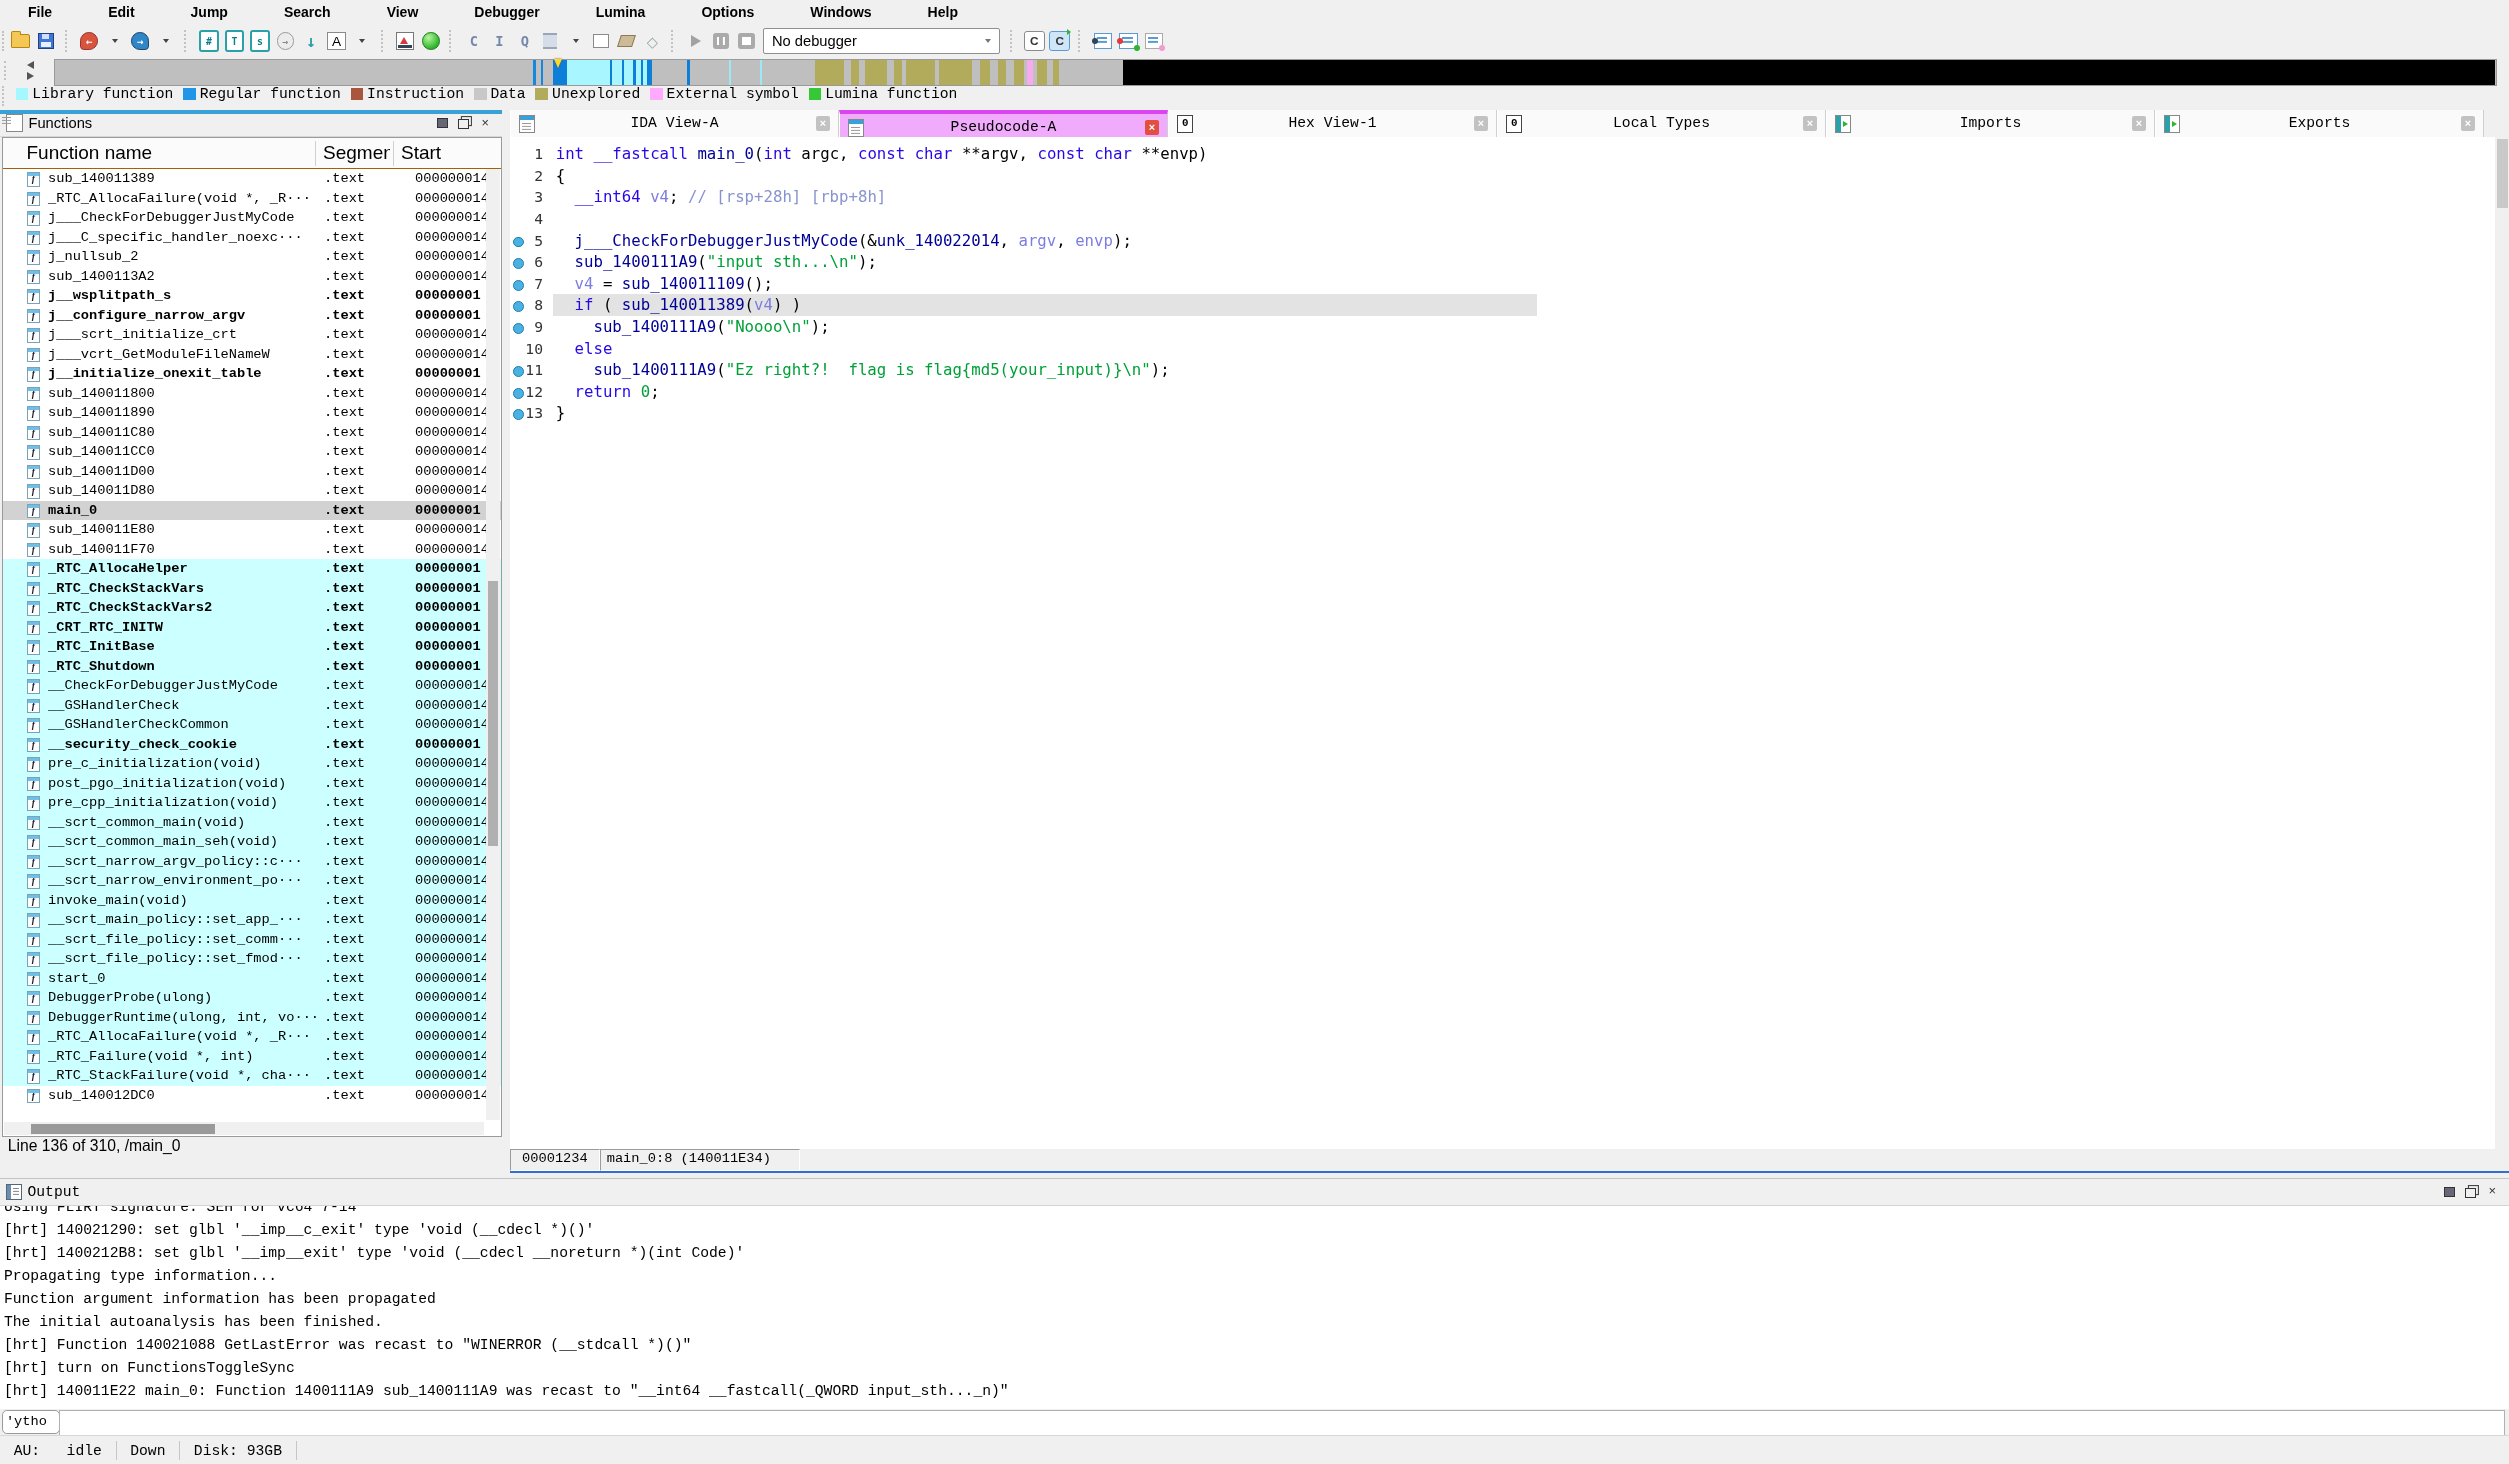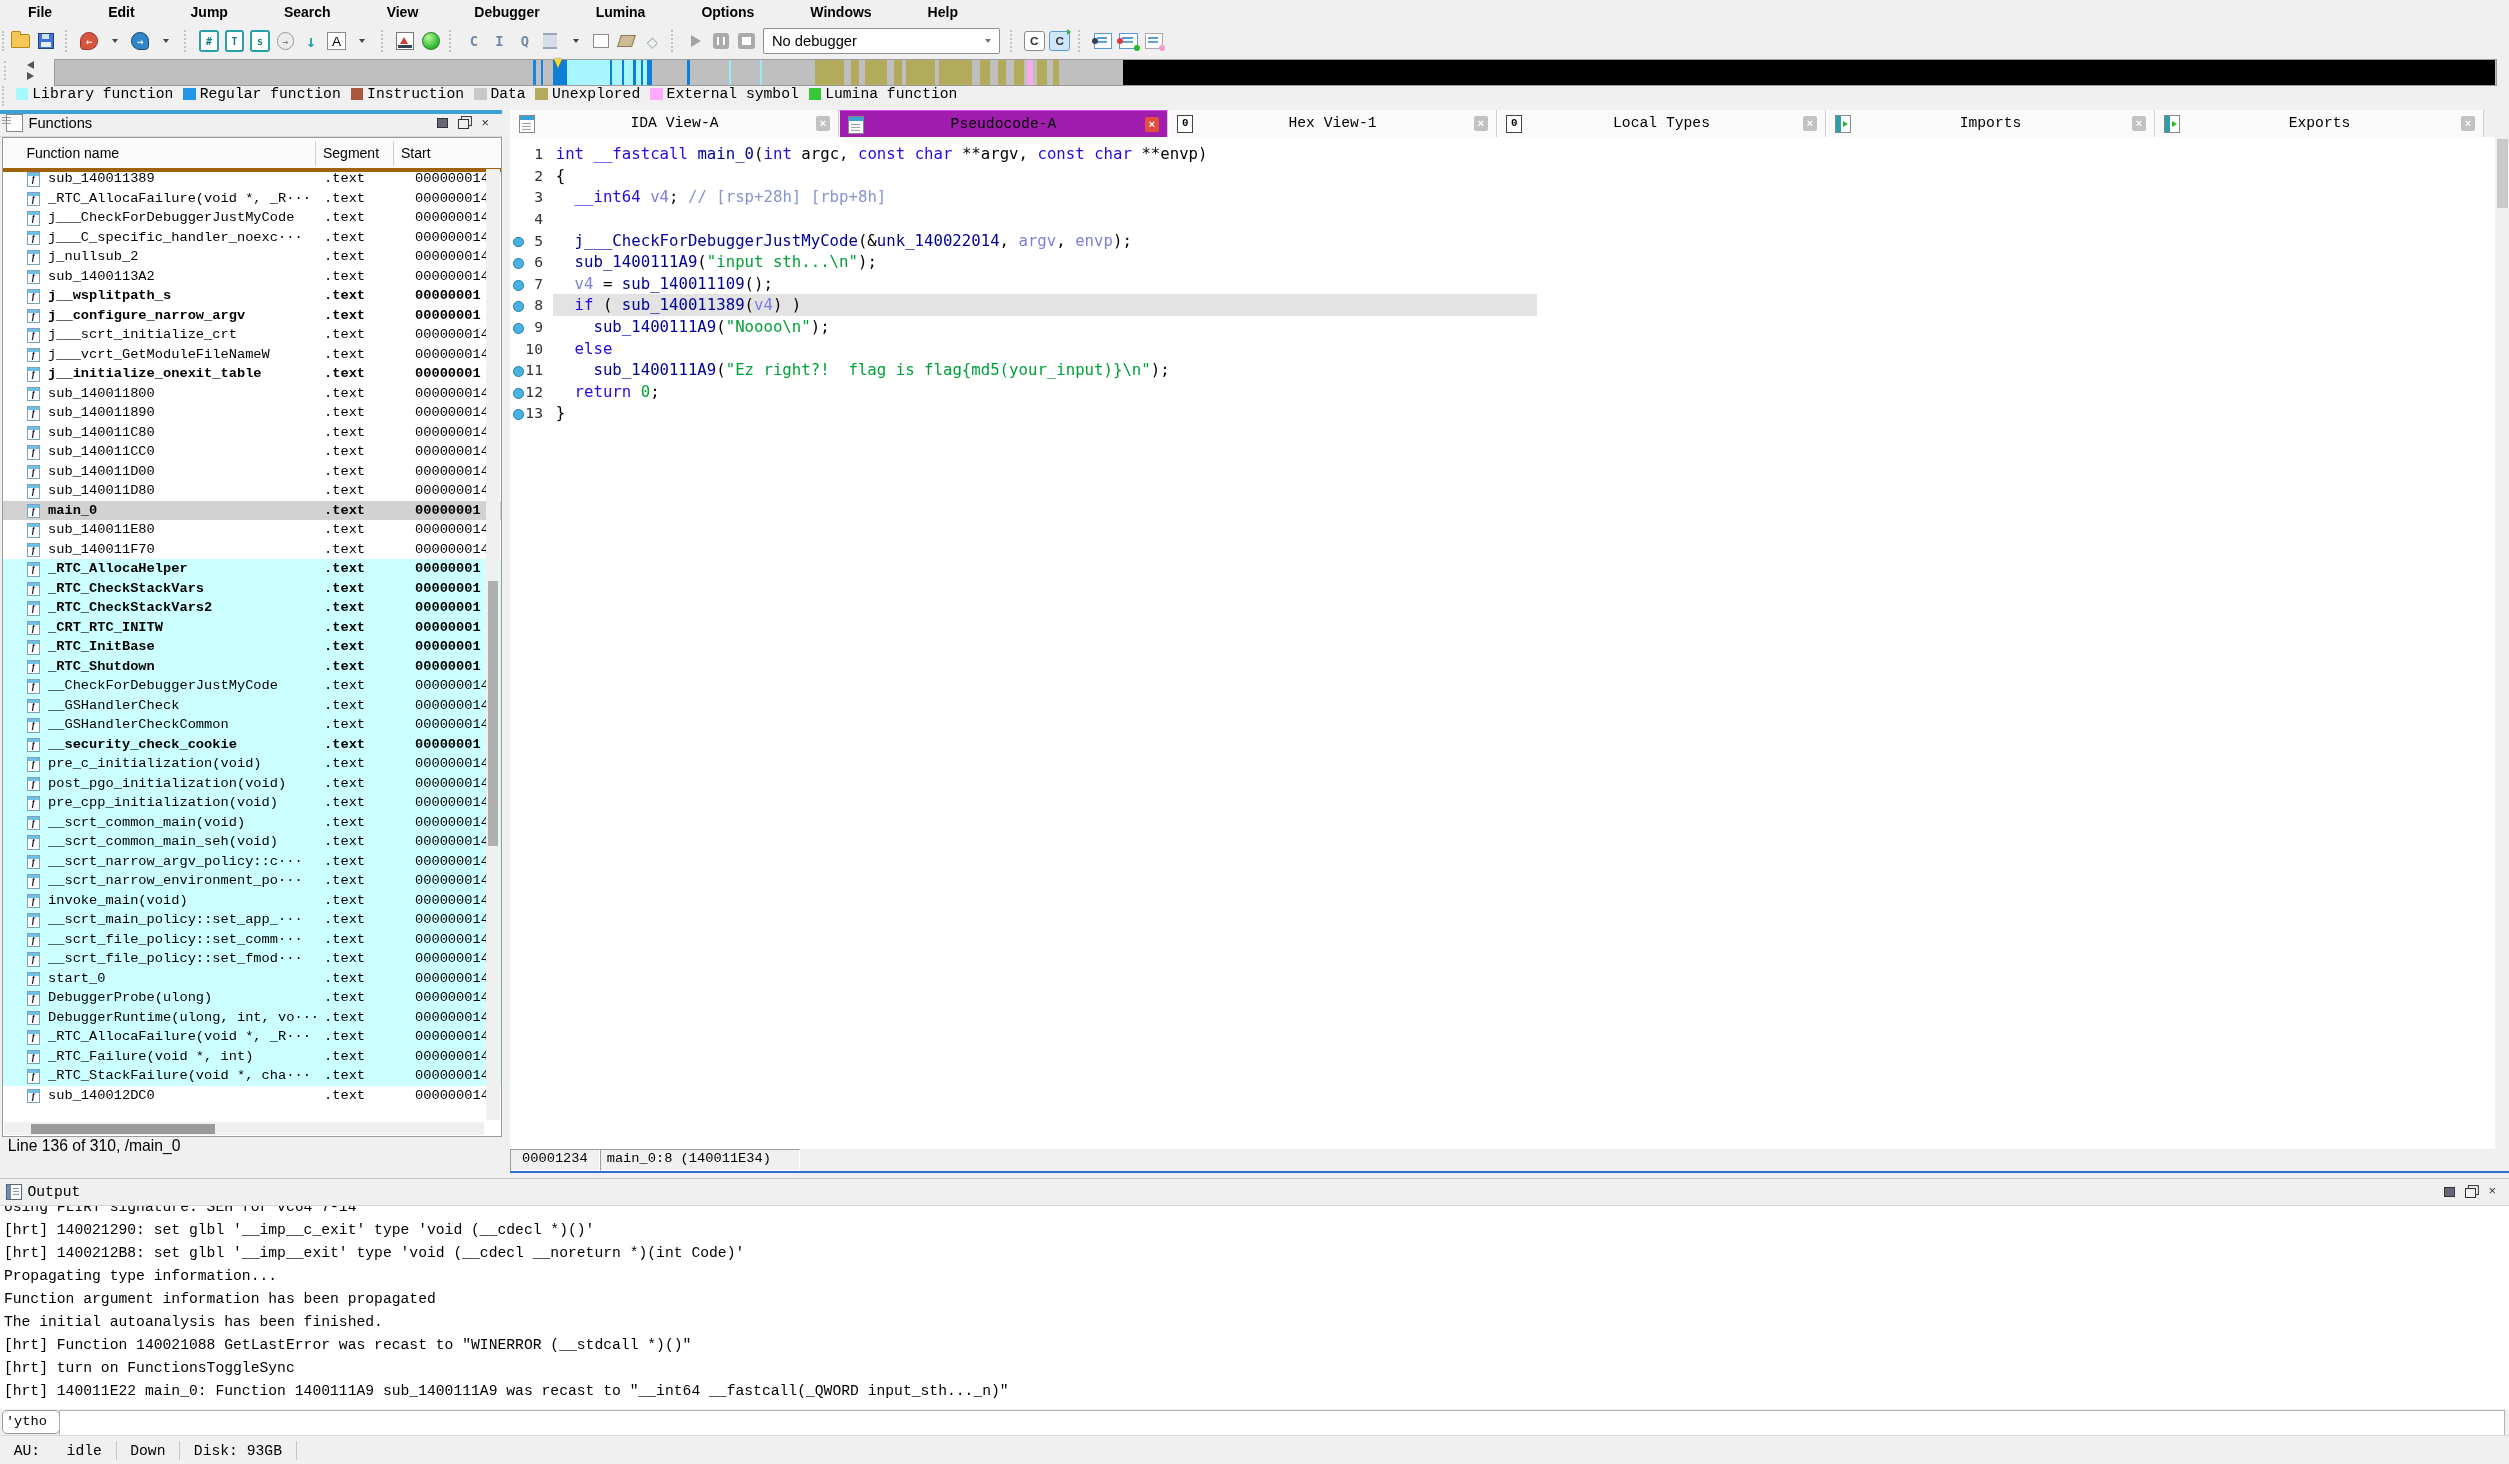--- a/index.html
+++ b/index.html
@@ -60,21 +60,21 @@
   .lg-item{display:flex;align-items:center;margin-right:2px;font:14.7px "Liberation Mono",monospace;}
   .lg-sw{width:12.7px;height:12.7px;margin:0 3.9px 0 7.8px;}
   
   #fpanel{position:absolute;left:0;top:110px;width:502px;height:1062px;background:#f0f0f0;}
   .pane-title{height:25.5px;display:flex;align-items:center;border-bottom:1px solid #d8d8d8;background:#f0f0f0;font-size:14.7px;}
   .pane-chrome{margin-left:auto;display:flex;align-items:center;}
   .chrome-btn{width:21.6px;height:17.6px;display:flex;align-items:center;justify-content:center;color:#333;font-size:12.7px;}
   .cb-max{width:8.8px;height:7.8px;border:1px solid #333;background:#667;}
   .cb-float{width:8.8px;height:7.8px;border:1px solid #333;box-shadow:2.9px -2.9px 0 -1px #f0f0f0,2.9px -2.9px 0 0 #333;margin-top:2.9px;}
   #fbody{position:absolute;left:2px;top:27.4px;width:498px;height:998px;background:#fff;border:1px solid #9a9a9a;}
-  #fhdr{position:absolute;left:0;top:0;width:100%;height:30px;background:#fbfbfb;border-bottom:4px solid #a16207;font-size:14px;}
+  #fhdr{position:absolute;left:0;top:0;width:100%;height:30px;background:#fbfbfb;border-bottom:1px solid #a16207;font-size:19px;}
   #fhdr .hc{position:absolute;top:0;line-height:30px;overflow:hidden;white-space:nowrap;}
   #fhdr .hd{position:absolute;top:2.9px;width:1px;height:24.5px;background:#d0d0d0;}
   #frows{position:absolute;left:0;top:31px;width:100%;height:934px;overflow:hidden;}
   .frow{position:relative;height:19.5px;white-space:nowrap;font:13.7px "Liberation Mono",monospace;}
   .frow.lib{background:#ccffff;}
   .frow.sel{background:#d2d2d2;}
   .frow.b{font-weight:bold;}
   .ficon{position:absolute;left:23.5px;top:2.9px;width:11.8px;height:12.7px;border:1px solid #7aa3b8;background:#fff;font:italic bold 9.8px "Liberation Serif",serif;text-align:center;line-height:12.7px;color:#223;}
   .ficon:before{content:"";position:absolute;left:0;top:0;width:100%;height:2.9px;background:#6ec0e8;}
   .fname{position:absolute;left:45px;top:0;line-height:19.5px;}
@@ -82,21 +82,21 @@
   .fstart{position:absolute;left:396px;top:0;line-height:19.5px;margin-left:16px;}
   #fvscroll{position:absolute;right:1px;top:31px;width:13.7px;height:951px;background:#f0f0f0;}
   #fvthumb{position:absolute;left:2px;top:412px;width:9.8px;height:265px;background:#b0b0b0;}
   #fhscroll{position:absolute;left:1px;bottom:1px;height:13.7px;width:480px;background:#f0f0f0;}
   #fhthumb{position:absolute;left:27.4px;top:2px;width:184px;height:9.8px;background:#9a9a9a;}
   #fstatus{position:absolute;left:7.8px;top:1027px;font-size:15.7px;}
   
   #rpane{position:absolute;left:510px;top:110px;width:2000px;height:1062px;}
   #tabbar{position:absolute;left:0;top:0;width:100%;height:27.4px;background:#f0f0f0;border-bottom:1px solid #c8c8c8;display:flex;}
   .tab{position:relative;width:327px;height:26.5px;background:#fafafa;border-right:1px solid #cfcfcf;border-left:1px solid #fff;font:14.7px "Liberation Mono",monospace;}
-  .tab.active{background:#a21caf;height:27.4px;border-top:1px solid #d946ef;}
+  .tab.active{background:#f0abfc;height:27.4px;border-top:4px solid #d946ef;}
   .tab .lbl{position:absolute;left:0;right:0;top:0;text-align:center;line-height:26.5px;}
   .tab .tclose{position:absolute;right:7.8px;top:5.9px;width:14.7px;height:14.7px;border-radius:2px;background:#c2c2c2;color:#fff;font:bold 10.8px "Liberation Sans",sans-serif;text-align:center;line-height:14.7px;}
   .tab .tclose.red{background:#e04f3f;}
   .ticon{position:absolute;left:7.8px;top:4.9px;width:14.7px;height:15.7px;border:1px solid #888;background:#fff;}
   .ti-disasm:before{content:"";position:absolute;left:0;top:0;width:100%;height:3.9px;background:#3aa0d8;}
   .ti-disasm:after{content:"";position:absolute;left:2px;top:6.9px;width:8.8px;height:1px;background:#999;box-shadow:0 2.9px 0 #999,0 5.9px 0 #999;}
   .ti-hex{border-color:#444;font:bold 10.8px "Liberation Mono",monospace;text-align:center;line-height:15.7px;}
   .ti-io:before{content:"";position:absolute;left:0;top:0;width:4.9px;height:100%;background:#2aa0a8;}
   .ti-io:after{content:"";position:absolute;right:2px;top:4.9px;border-left:5.9px solid #2db52d;border-top:3.9px solid transparent;border-bottom:3.9px solid transparent;}
   

